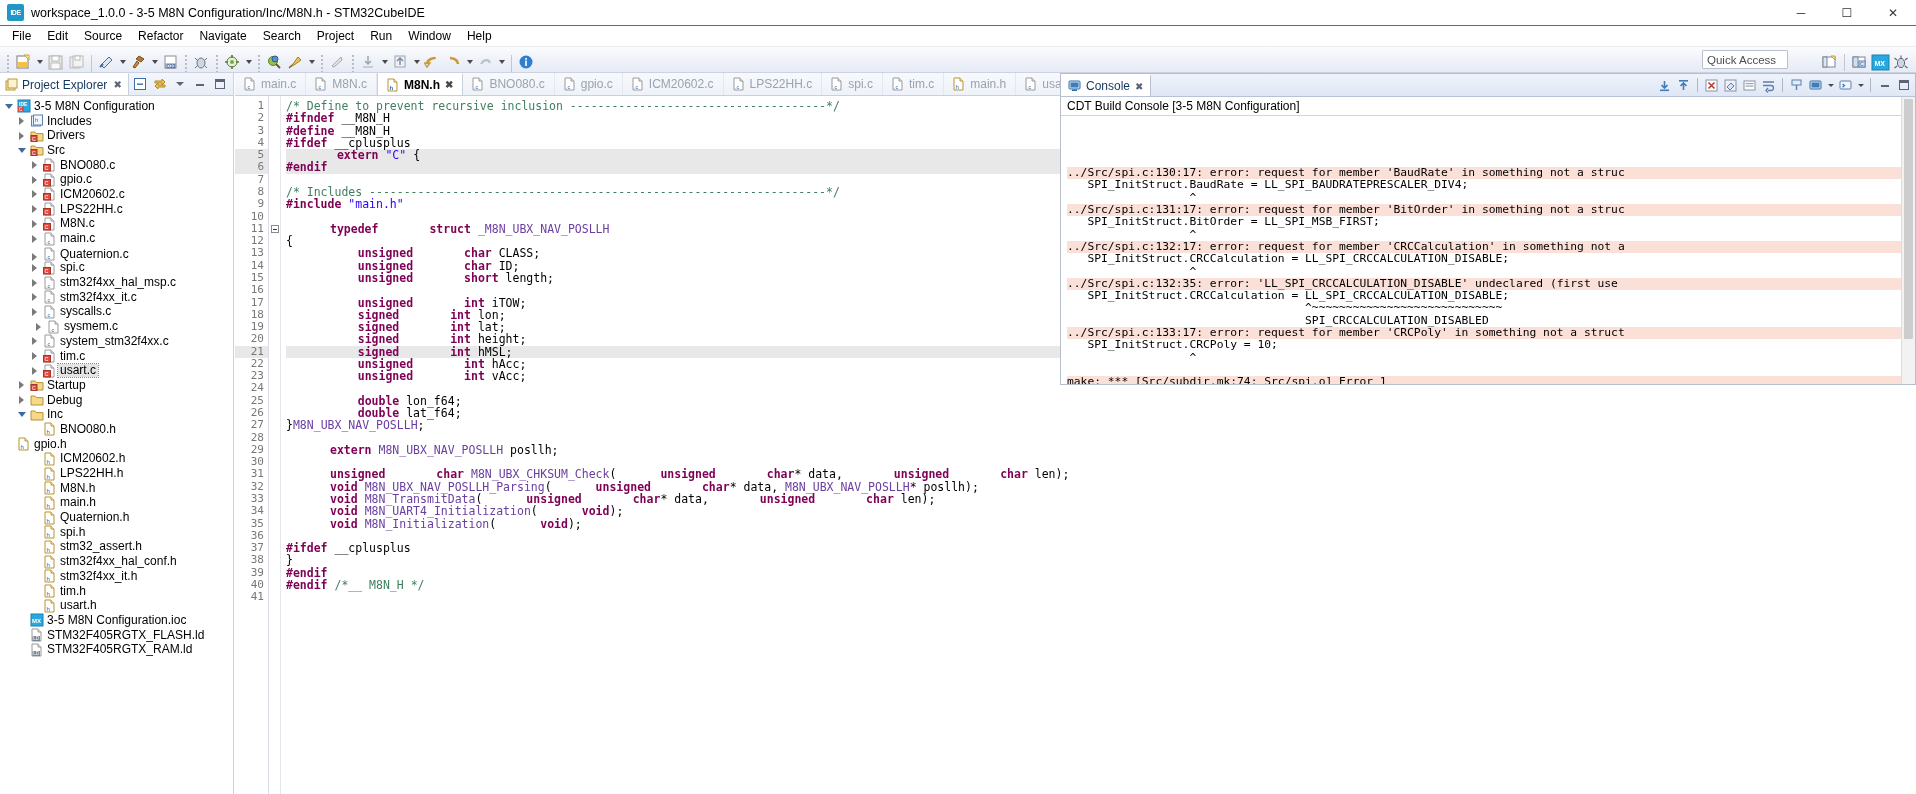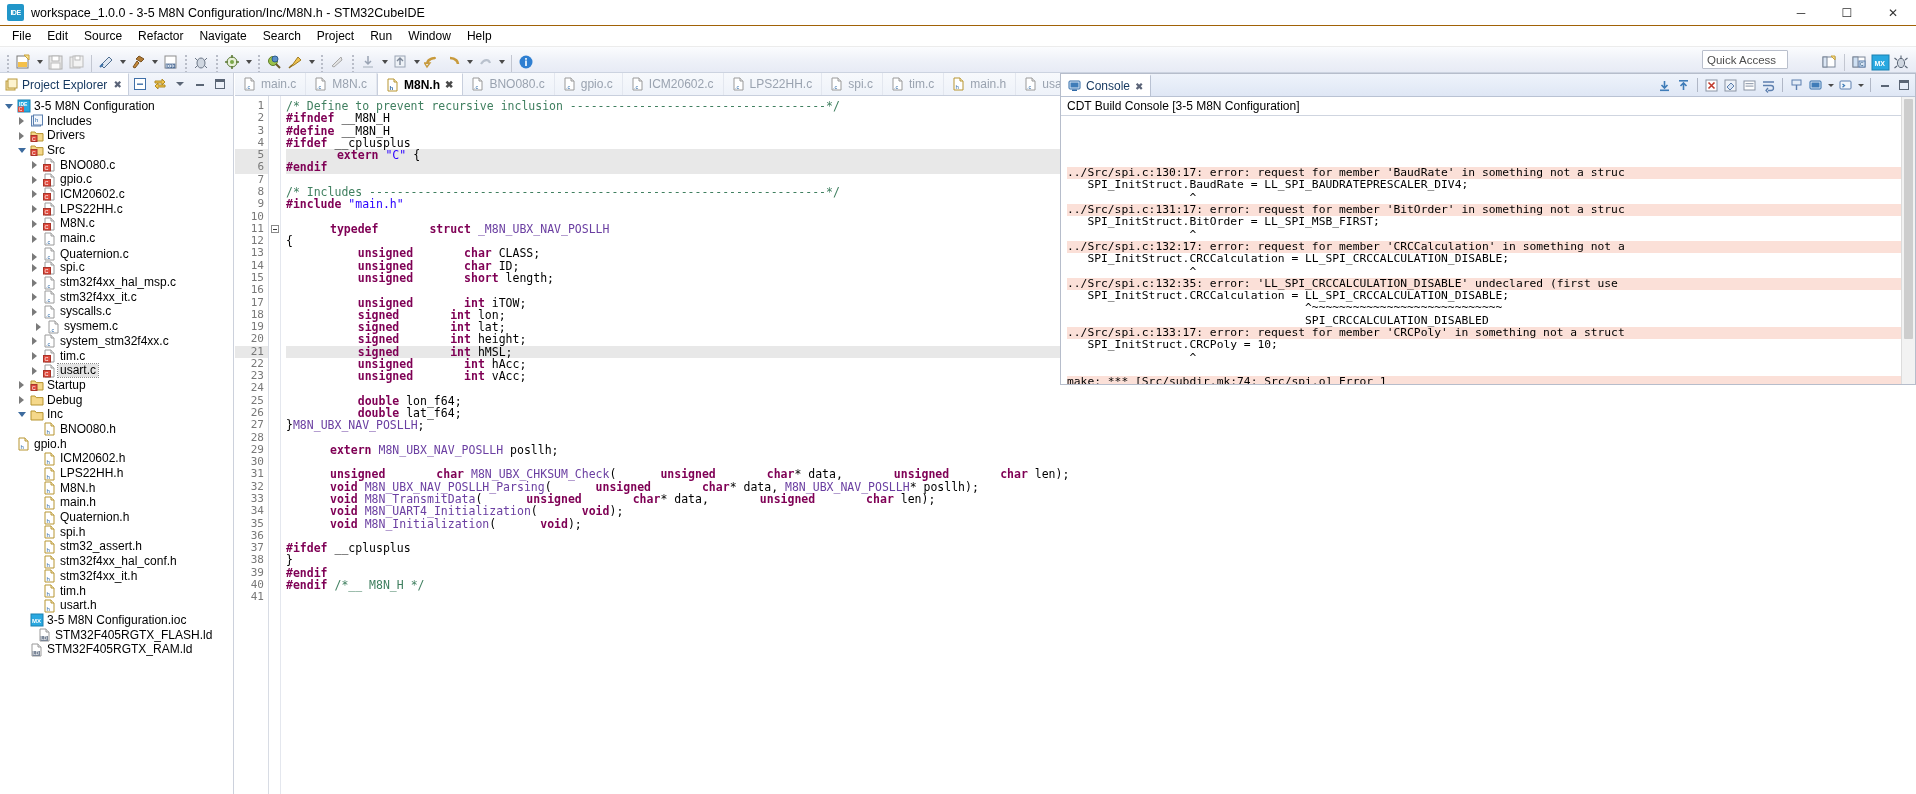--- a/index.html
+++ b/index.html
@@ -878,21 +878,21 @@
         <div class="trow" style="padding-left: 15px;">
           <span class="twist "></span>
           <span class="ticon">
             <span class="fi"><svg width="14" height="14">
                 <rect x="1" y="1" width="12" height="12" fill="#29a8e0" stroke="#1a80b0"></rect>
                 <text x="2" y="10" font-size="6" font-weight="bold" fill="#fff">MX</text>
               </svg></span>
           </span>
           <span class="tlabel">3-5 M8N Configuration.ioc</span>
         </div>
-        <div class="trow" style="padding-left: 15px; margin-left: 8px;">
+        <div class="trow" style="padding-left: 15px;">
           <span class="twist "></span>
           <span class="ticon">
             <span class="fi"><svg width="13" height="14">
                 <path d="M2 1 h6 l3 3 v9 h-9 z" fill="#fff" stroke="#9a9a9a"></path>
                 <path d="M8 1 v3 h3" fill="#e8e8e8" stroke="#9a9a9a"></path>
                 <rect x="2.5" y="8" width="7.5" height="5" fill="#7a8698"></rect>
                 <text x="3.2" y="12.2" font-size="4.5" fill="#fff">LD</text>
               </svg></span>
           </span>
           <span class="tlabel">STM32F405RGTX_FLASH.ld</span>

